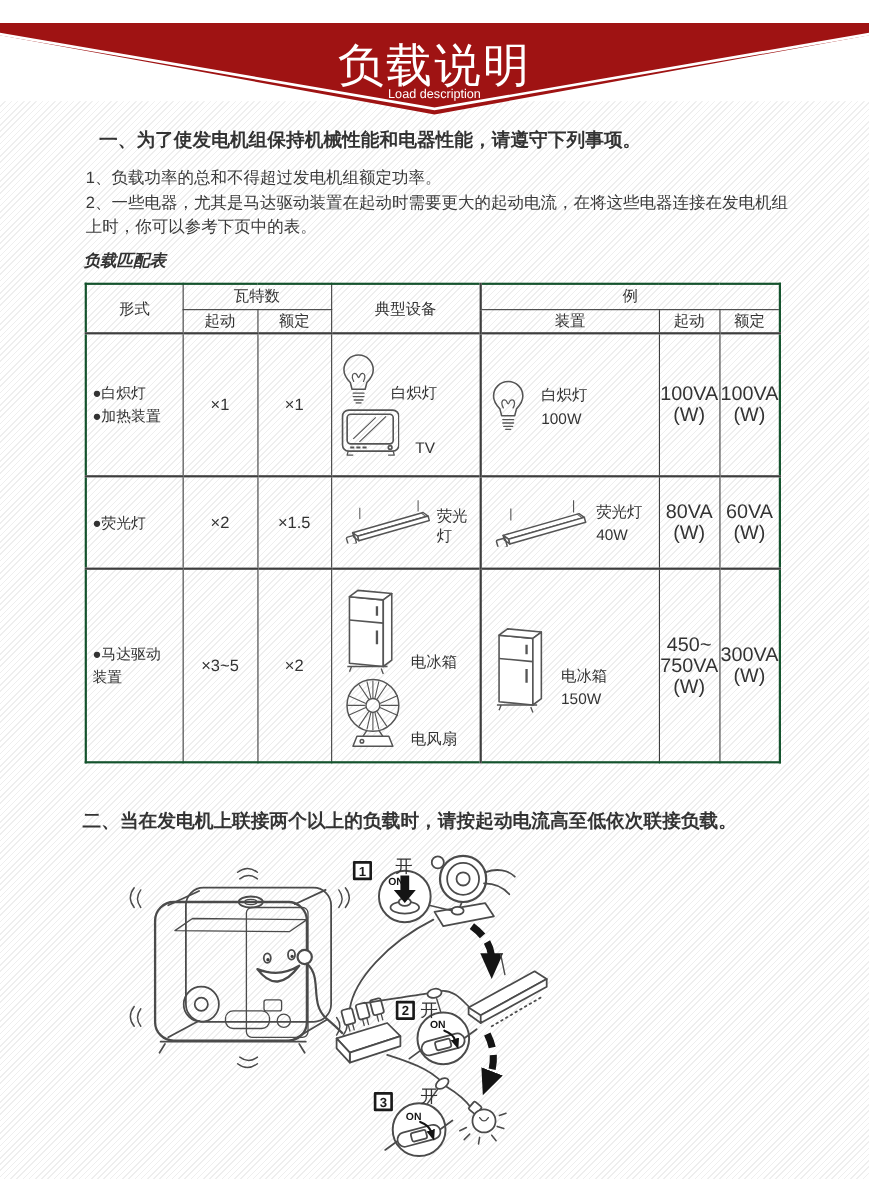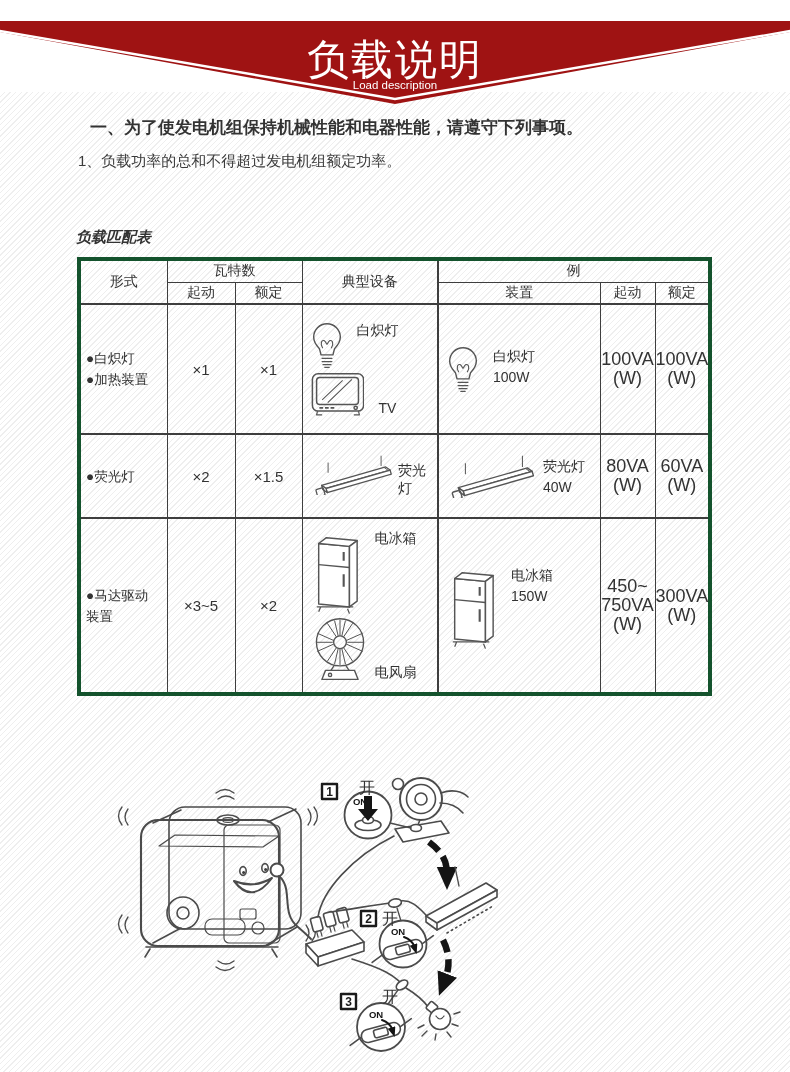--- a/index.html
+++ b/index.html
@@ -12,28 +12,28 @@
   .bt{font-size:42px;fill:#fff;letter-spacing:2px;}
   .bs{font-size:11.5px;fill:#fff;}
   .content{position:absolute;left:0;top:0;width:790px;height:1072px;z-index:1;}
   .h1{position:absolute;left:90px;top:116px;font-size:17px;font-weight:700;color:#333;}
   .p1{position:absolute;left:78px;top:152px;font-size:15px;color:#3a3a3a;}
   .p2{position:absolute;left:78px;top:174px;width:648px;font-size:15px;line-height:22px;color:#3a3a3a;}
   .tcap{position:absolute;left:76px;top:228px;font-size:15px;font-weight:700;color:#333;font-style:italic;}
   .ltable{position:absolute;left:77px;top:257px;border-collapse:collapse;table-layout:fixed;
           font-size:14px;color:#333;}
   .ltable th,.ltable td{border:1px solid #3e3e3e;padding:0;font-weight:400;text-align:center;vertical-align:middle;}
-  .ltable{border:4px solid #14532d;}
+  .ltable{border:2px solid #14532d;}
   .ltable tbody tr>td{border-top-width:2px;}
   .ltable .exdev{border-left-width:2px;}
   .form-cell{text-align:left !important;padding-left:5px !important;line-height:21px;font-size:13.5px;}
   .x-cell{font-size:15px;}
   .va-cell{font-size:18px;line-height:19px;}
   .typ-cell,.dev-cell{text-align:left !important;}
-  .entry{display:flex;align-items:flex-start;margin:4px 0 4px 8px;}
+  .entry{display:flex;align-items:flex-end;margin:4px 0 4px 8px;}
   .entry.bottomalign{align-items:flex-end;}
   .entry .lbl{margin-left:14px;font-size:14px;}
   .entry .lbl2{margin-left:14px;font-size:14px;line-height:21px;text-align:left;}
   .icon{display:inline-block;}
   .icon svg{display:block;}
   .ic-bulb{width:32px;height:46px;}
   .ic-tv{width:54px;height:44px;}
   .ic-tube{width:92px;height:44px;}
   .ic-fridge{width:50px;height:82px;}
   .ic-fan{width:58px;height:66px;}
@@ -50,20 +50,21 @@
   <svg class="banner" width="790" height="106" viewBox="0 0 790 106">
     <polygon points="0,21 790,21 790,32 395,104 0,32" fill="#9f1313"></polygon>
     <polyline points="-6,30 395,99 796,30" fill="none" stroke="#ffffff" stroke-width="2.4"></polyline>
     <text class="bt" x="395" y="74" text-anchor="middle">负载说明</text>
     <text class="bs" x="395" y="89" text-anchor="middle">Load description</text>
   </svg>
 
   <div class="content">
     <div class="h1">一、为了使发电机组保持机械性能和电器性能，请遵守下列事项。</div>
     <div class="p1">1、负载功率的总和不得超过发电机组额定功率。</div>
+    <div class="p2">2、一些电器，尤其是马达驱动装置在起动时需要更大的起动电流，在将这些电器连接在发电机组上时，你可以参考下页中的表。</div>
 
     <div class="tcap">负载匹配表</div>
 
     <table class="ltable">
       <colgroup>
         <col style="width:88px">
           <col style="width:68px">
           <col style="width:67px">
         <col style="width:136px">
           <col style="width:162px">
@@ -255,20 +256,21 @@
               <div>(W)</div>
           </td>
           <td class="va-cell">
             <div>300VA</div>
               <div>(W)</div>
           </td>
         </tr>
       </tbody>
     </table>
 
+    <div class="h2">二、当在发电机上联接两个以上的负载时，请按起动电流高至低依次联接负载。</div>
 
     <svg class="diagram" width="790" height="309" viewBox="0 0 790 309">
       <defs>
         <marker id="ah" markerWidth="4.6" markerHeight="4" refX="1.0" refY="1.6" orient="auto">
           <path d="M0,0 L3.6,1.6 L0,3.2 Z" fill="#141414"></path>
         </marker>
         <marker id="ah2" markerWidth="6" markerHeight="5" refX="0.8" refY="2" orient="auto">
           <path d="M0,0 L5,2 L0,4 Z" fill="#141414"></path>
         </marker>
       </defs>

